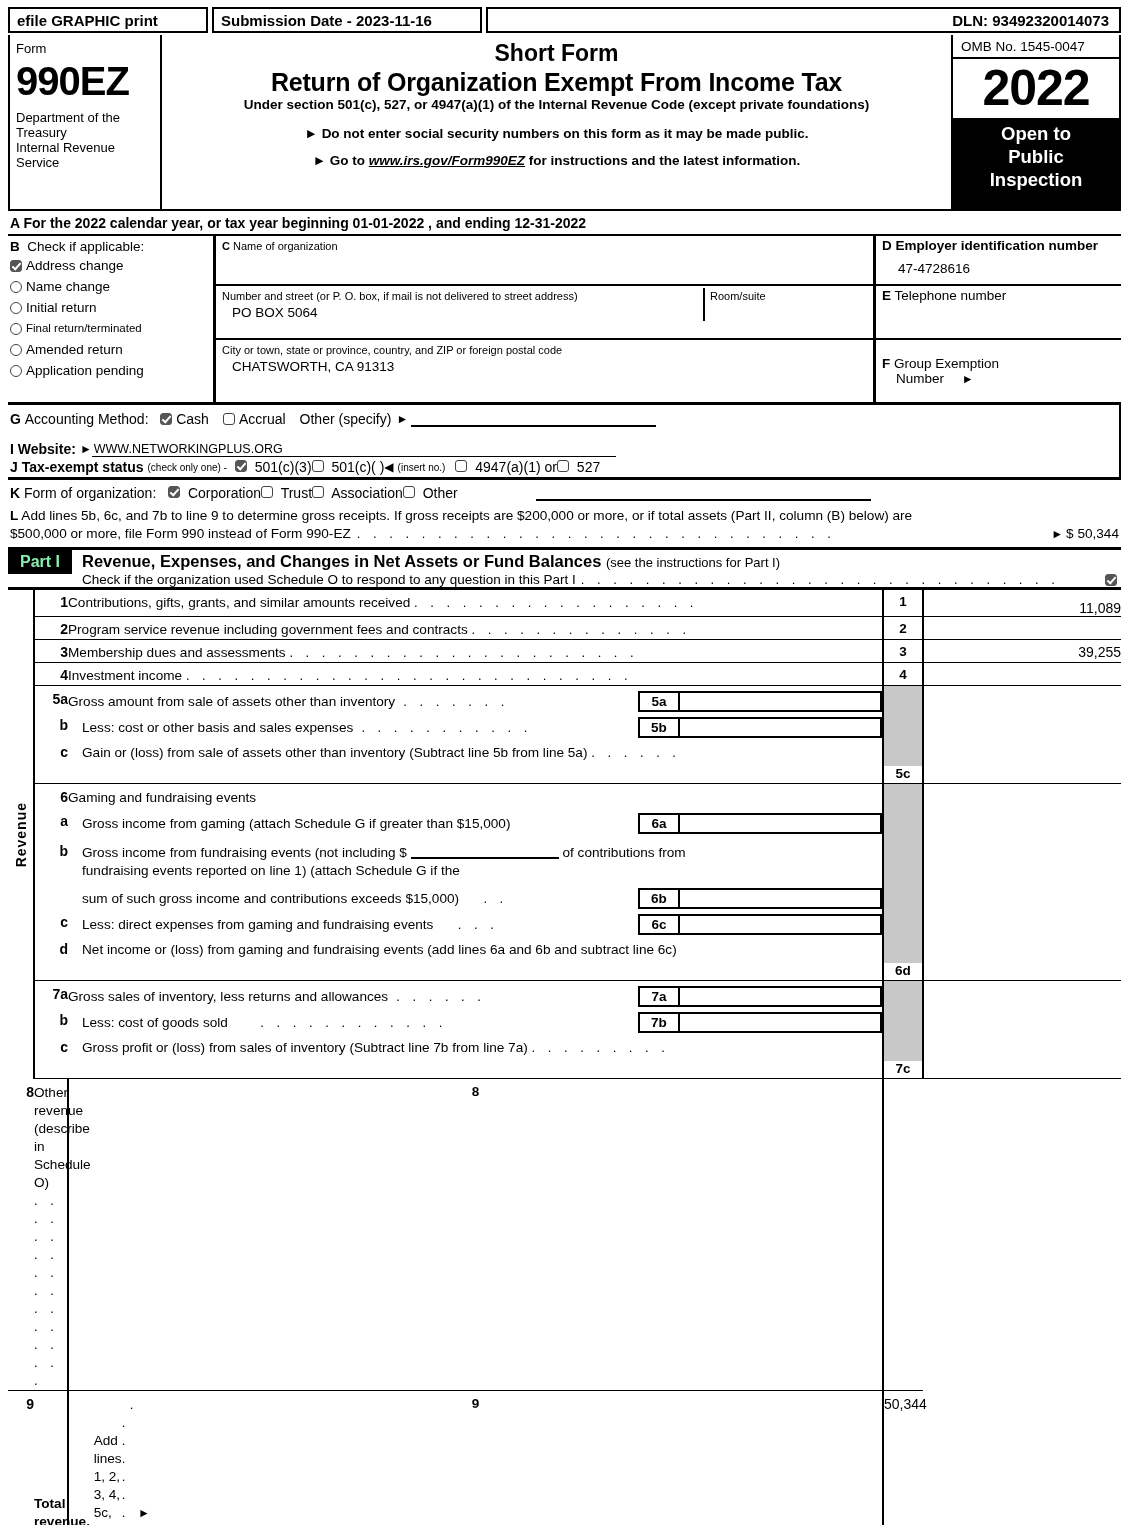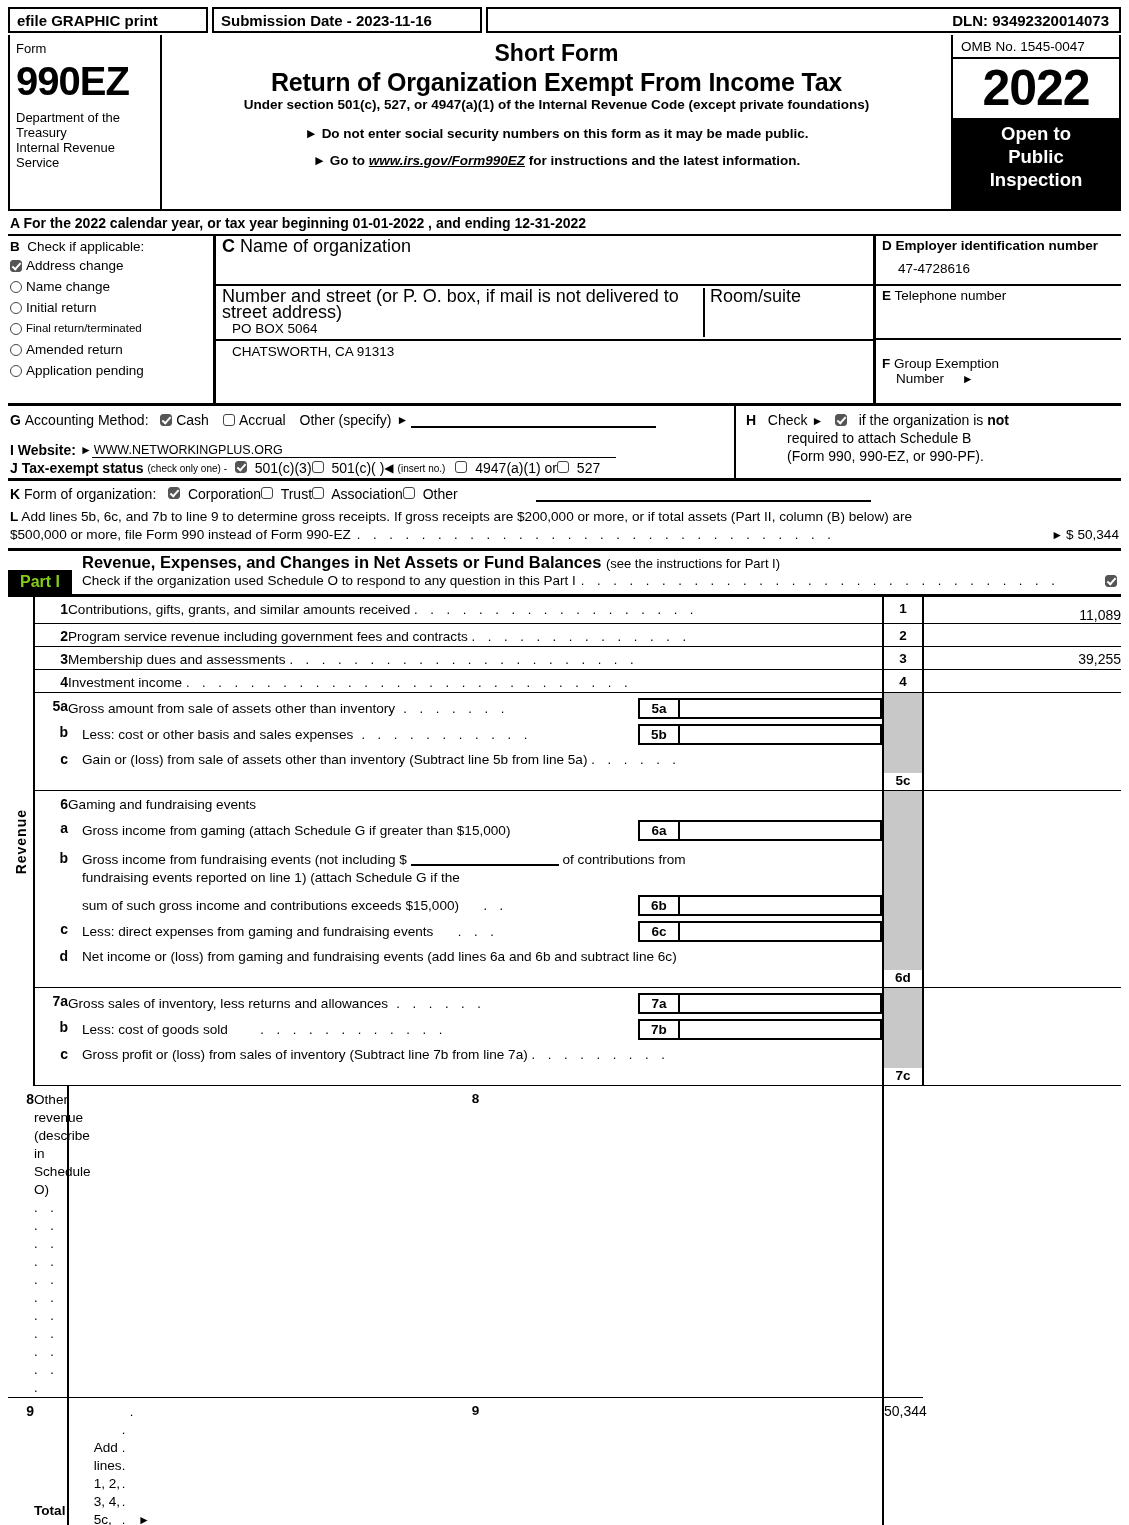--- a/index.html
+++ b/index.html
@@ -48,21 +48,21 @@
   .org-b .hdr b{font-weight:bold;}
   .chkrow{display:flex;align-items:center;font-size:13.5px;line-height:17px;margin-bottom:4px;}
   .chkrow.small{font-size:11.5px;}
   .cbox{display:inline-block;width:12px;height:12px;border:1.6px solid #444;border-radius:6px;margin-right:4px;flex:none;box-sizing:border-box;background:#fff;}
   .cbox.sq{border-radius:3px;}
   .cbox.checked{background:#555;border-color:#555;position:relative;border-radius:3px;}
   .cbox.checked:after{content:"";position:absolute;left:3px;top:0px;width:3px;height:7px;border:solid #fff;border-width:0 2px 2px 0;transform:rotate(42deg);}
   .org-c{flex:1;display:flex;flex-direction:column;border-right:3px solid #000;}
   .org-c .cell{border-bottom:2px solid #000;padding:2px 0 2px 6px;box-sizing:border-box;}
   .org-c .cell:last-child{border-bottom:none;}
-  .cell .cap{font-size:18px;line-height:16px;}
+  .cell .cap{font-size:11px;line-height:16px;}
   .cell .cap b{font-weight:bold;}
   .cell .val{font-size:13.5px;line-height:17px;padding-left:10px;}
   .row-street{display:flex;}
   .row-street .left{flex:1;}
   .row-street .right{width:170px;border-left:2px solid #000;padding-left:5px;box-sizing:border-box;font-size:13px;}
   .org-d{width:245px;display:flex;flex-direction:column;box-sizing:border-box;}
   .org-d .dcell{padding:2px 0 2px 6px;box-sizing:border-box;border-bottom:2px solid #000;}
   .org-d .dcell:last-child{border-bottom:none;}
   .org-d .cap{font-size:13.5px;}
   .org-d .cap b{font-weight:bold;}
@@ -80,21 +80,21 @@
   .jline{font-size:14px;display:flex;align-items:center;flex-wrap:wrap;}
   .jline .tiny{font-size:10px;}
   .tri{display:inline-block;font-size:12px;line-height:12px;}
 
   
   .kline{font-size:14px;display:flex;align-items:center;padding:5px 0 3px 2px;border-bottom:0;}
   .lline{font-size:13.6px;line-height:18px;padding:3px 2px 4px 2px;}
 
   
   .parthdr{display:flex;align-items:flex-start;border-top:3px solid #000;border-bottom:3px solid #000;padding:0;}
-  .partbadge{background:#000;color:#84cc16;font-weight:bold;font-size:16px;padding:3px 12px 3px 12px;margin-right:10px;margin-top:19px;}
+  .partbadge{background:#000;color:#86efac;font-weight:bold;font-size:16px;padding:3px 12px 3px 12px;margin-right:10px;}
   .parttitle{font-size:16.5px;font-weight:bold;padding-top:2px;}
   .parttitle .sub{font-weight:normal;font-size:13px;}
   .partsub{font-size:13.5px;display:flex;align-items:center;padding-top:1px;}
   .dots{flex:1;overflow:hidden;white-space:nowrap;letter-spacing:4.5px;font-size:13px;padding:0 5px;}
 
   
   table.main{border-collapse:collapse;width:100%;table-layout:fixed;}
   table.main td{vertical-align:top;padding:0;}
   .sidecol{width:26px;border-right:2px solid #000;position:relative;}
   .sidelabel{position:absolute;left:0;top:0;width:100%;height:100%;display:flex;align-items:center;justify-content:center;}
@@ -207,20 +207,21 @@
             <div class="cap">Number and street (or P. O. box, if mail is not delivered to street address)</div>
             <div class="val">PO BOX 5064</div>
           </div>
           <div class="right">
             <div class="cap">Room/suite</div>
             <div class="val"></div>
           </div>
         </div>
       </div>
       <div class="cell" style="min-height:62px;">
+        <div class="cap">City or town, state or province, country, and ZIP or foreign postal code</div>
         <div class="val">CHATSWORTH, CA   91313</div>
       </div>
     </div>
 
     <div class="org-d">
       <div class="dcell" style="min-height:50px;">
         <div class="cap">
           <b>D</b>
           <b>Employer identification number</b>
         </div>
@@ -290,32 +291,20 @@
           <span class="cbox sq"></span>
           <span>4947(a)(1) or</span>
         </span>
         <span class="opt">
           <span class="cbox sq"></span>
           <span>527</span>
         </span>
       </div>
     </div>
 
-    <div class="gh-right">
-      <div>
-        <b>H</b>&nbsp;&nbsp;
-        <span>Check</span>
-        <span class="tri">►</span>&nbsp;&nbsp;
-        <span class="cbox checked" style="vertical-align:-1px;"></span>&nbsp;
-        <span>if the organization is</span>
-        <b>not</b>
-      </div>
-      <div style="padding-left:41px;">required to attach Schedule B</div>
-      <div style="padding-left:41px;">(Form 990, 990-EZ, or 990-PF).</div>
-    </div>
   </div>
 
   <div class="kline">
     <b>K</b>&nbsp;
     <span>Form of organization:</span>&nbsp;&nbsp;&nbsp;
     <span class="opt">
       <span class="cbox checked"></span>
       <span>Corporation</span>
     </span>
     <span class="opt">

